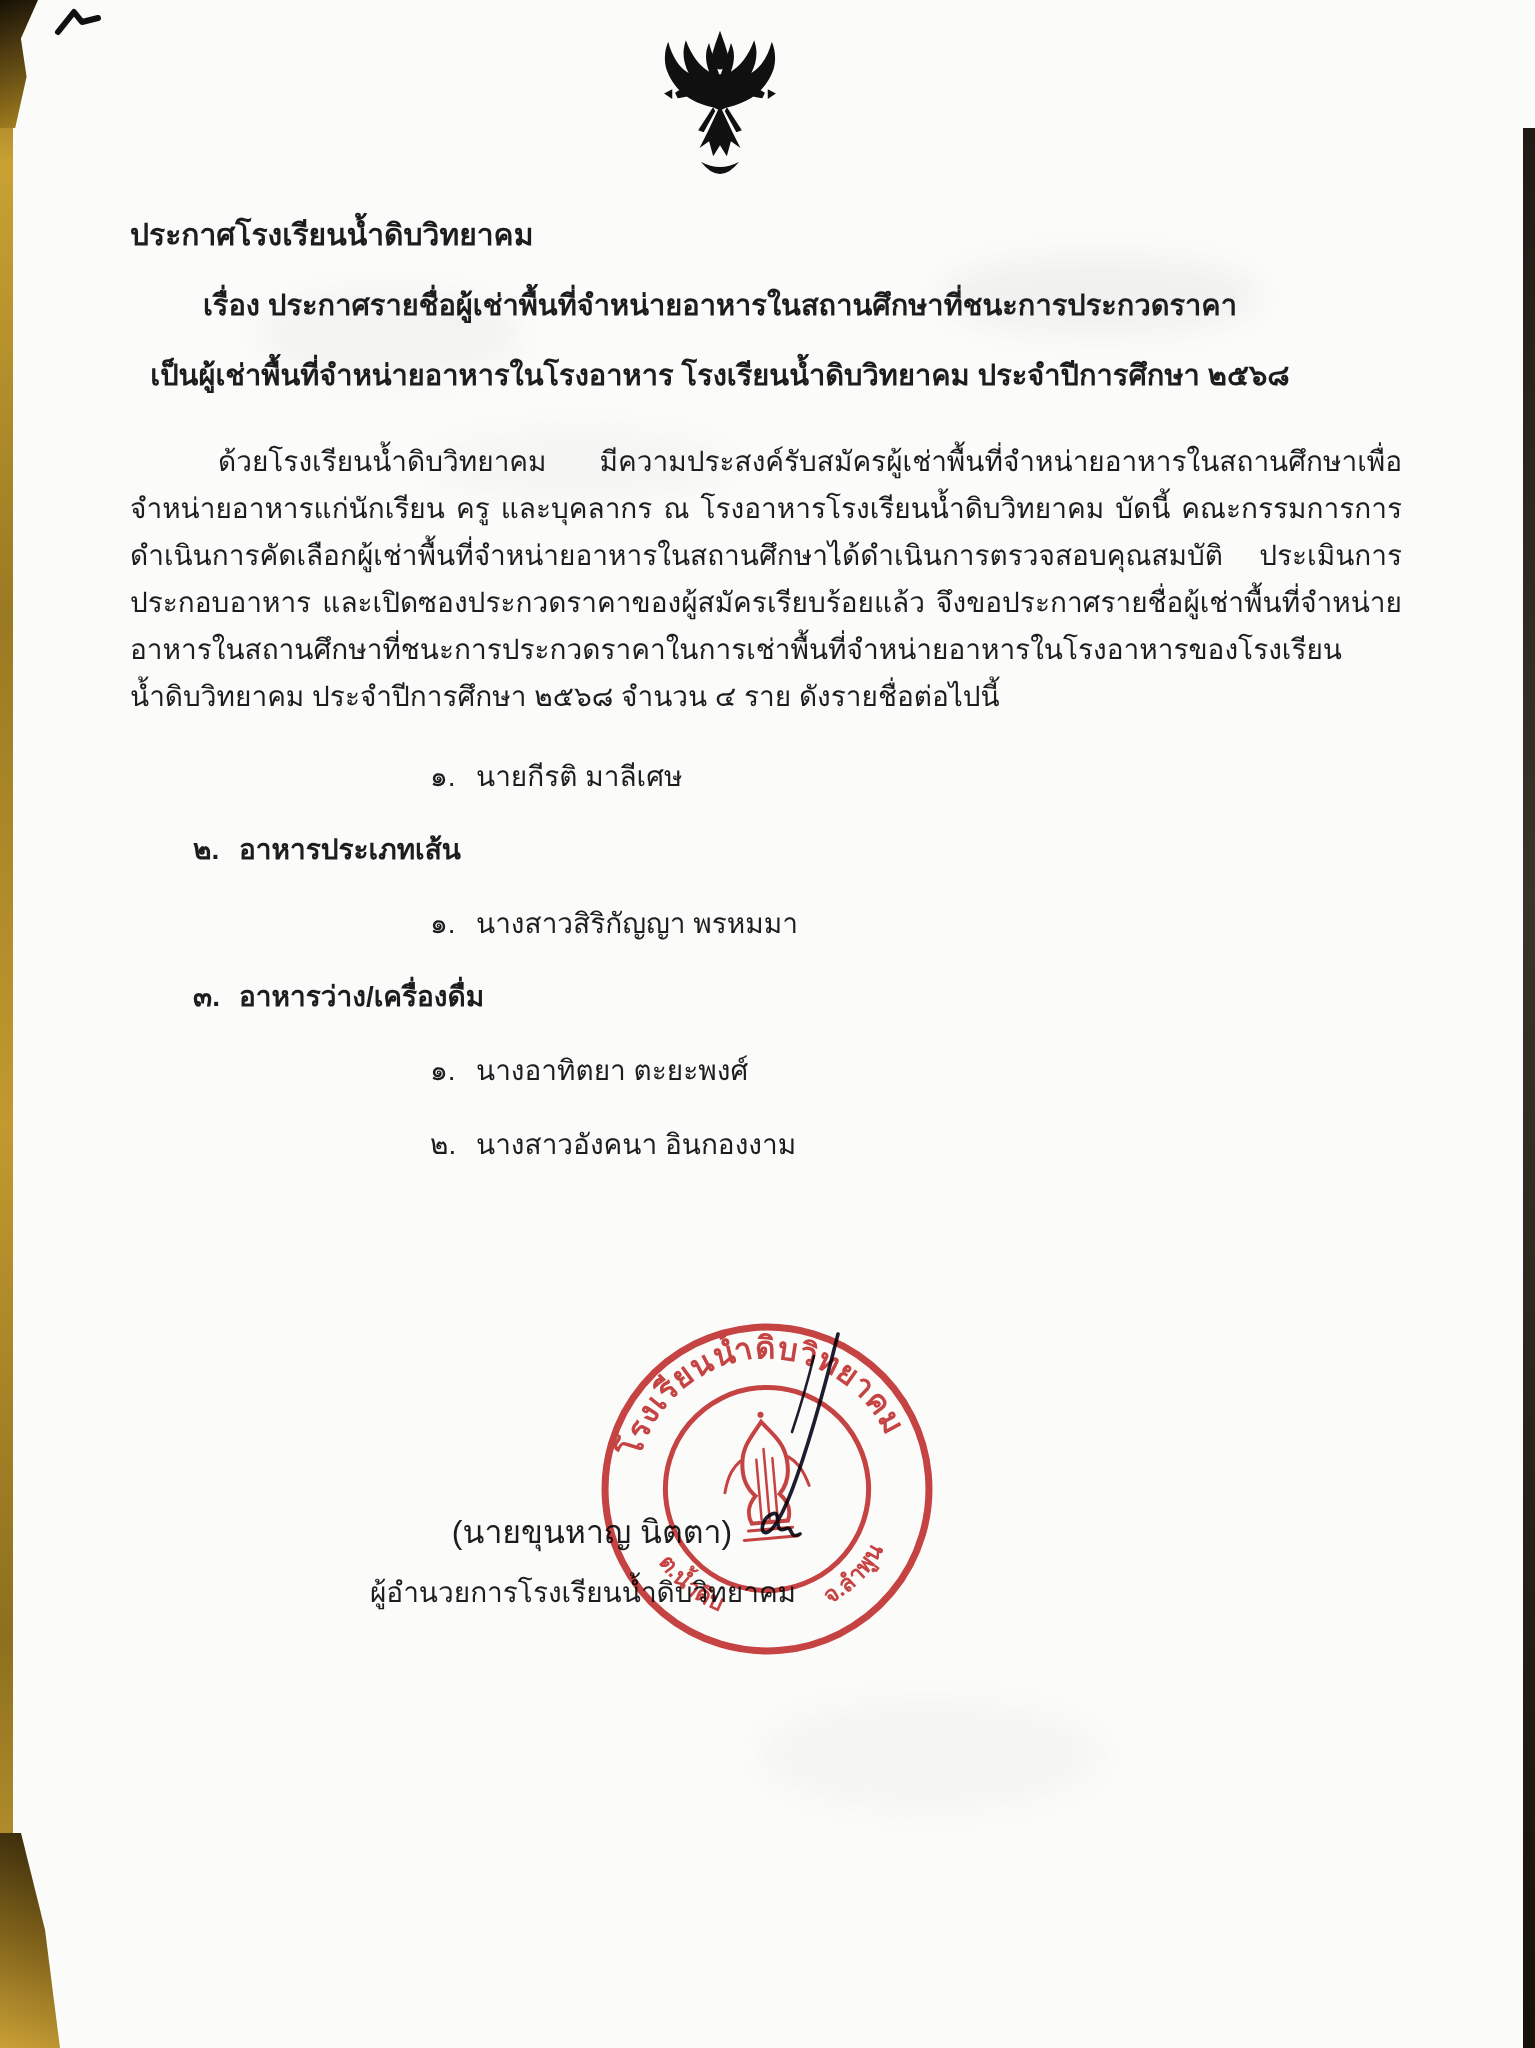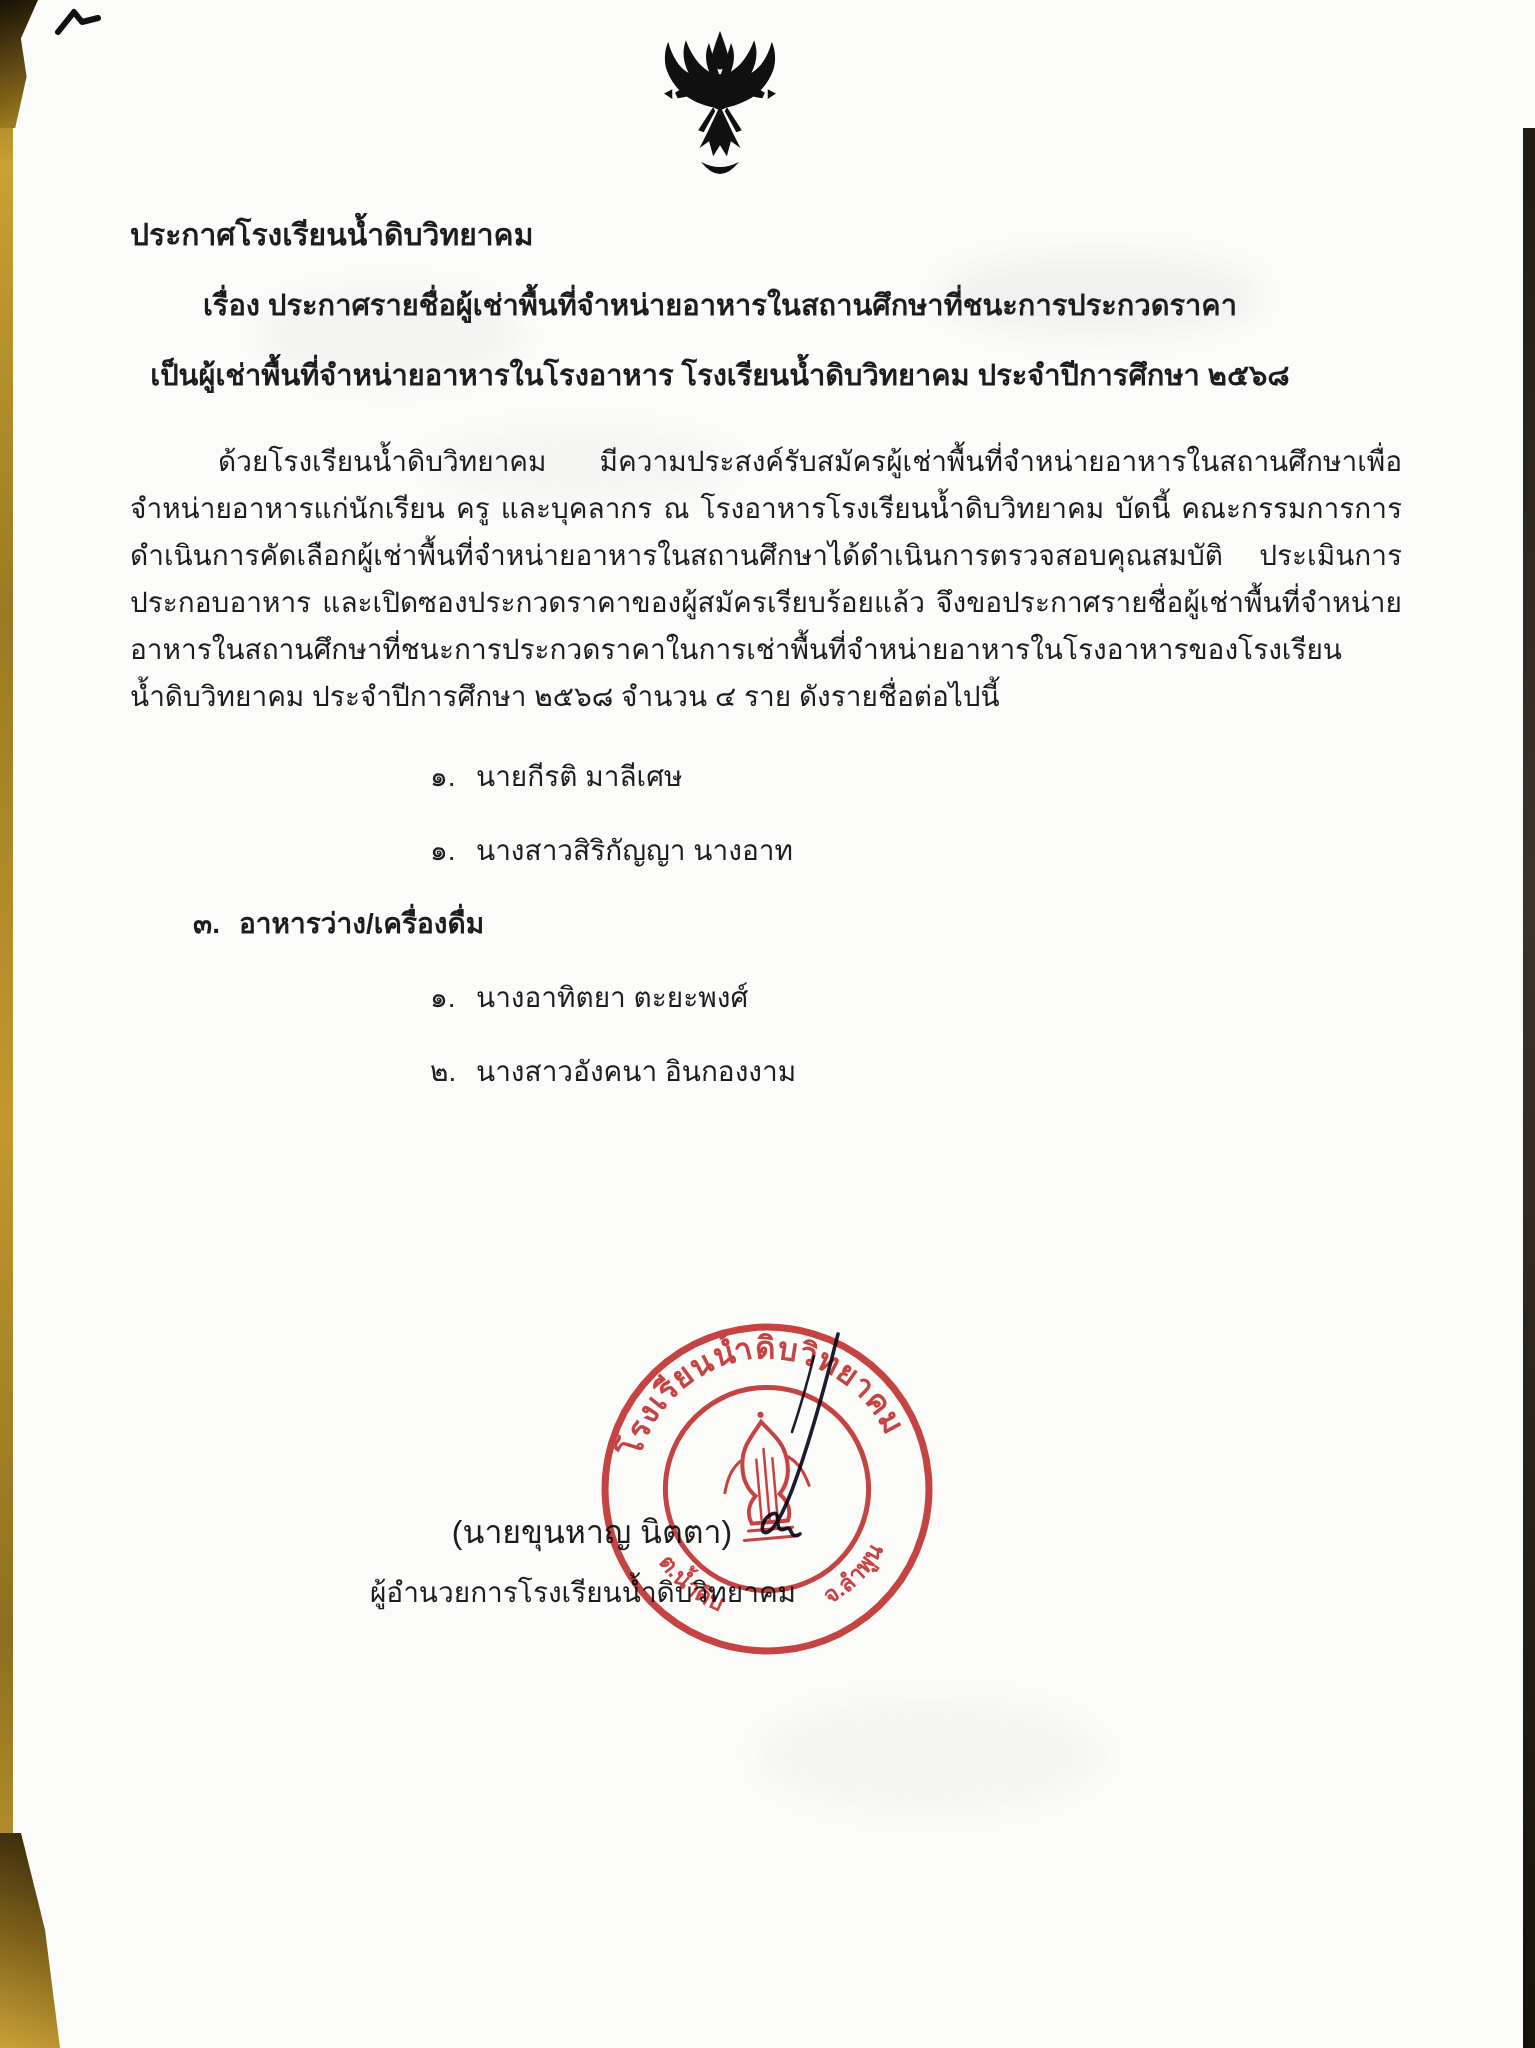--- a/index.html
+++ b/index.html
@@ -85,22 +85,25 @@
     <div class="doc-title">ประกาศโรงเรียนน้ำดิบวิทยาคม</div>
     <div class="subject">เรื่อง ประกาศรายชื่อผู้เช่าพื้นที่จำหน่ายอาหารในสถานศึกษาที่ชนะการประกวดราคา</div>
     <div class="subject">เป็นผู้เช่าพื้นที่จำหน่ายอาหารในโรงอาหาร โรงเรียนน้ำดิบวิทยาคม ประจำปีการศึกษา ๒๕๖๘</div>
 
     <p class="body-par">ด้วยโรงเรียนน้ำดิบวิทยาคม มีความประสงค์รับสมัครผู้เช่าพื้นที่จำหน่ายอาหารในสถานศึกษาเพื่อจำหน่ายอาหารแก่นักเรียน ครู และบุคลากร ณ โรงอาหารโรงเรียนน้ำดิบวิทยาคม บัดนี้ คณะกรรมการการดำเนินการคัดเลือกผู้เช่าพื้นที่จำหน่ายอาหารในสถานศึกษาได้ดำเนินการตรวจสอบคุณสมบัติ ประเมินการประกอบอาหาร และเปิดซองประกวดราคาของผู้สมัครเรียบร้อยแล้ว จึงขอประกาศรายชื่อผู้เช่าพื้นที่จำหน่ายอาหารในสถานศึกษาที่ชนะการประกวดราคาในการเช่าพื้นที่จำหน่ายอาหารในโรงอาหารของโรงเรียนน้ำดิบวิทยาคม ประจำปีการศึกษา ๒๕๖๘ จำนวน ๔ ราย ดังรายชื่อต่อไปนี้</p>
 
     <div class="list">
       <div class="entry-row">
         <span class="num">๑.</span><span>นายกีรติ  มาลีเศษ</span>
       </div>
+      <div class="cat-row">
+        <span class="num">๒.</span><span>อาหารประเภทเส้น</span>
+      </div>
       <div class="entry-row">
-        <span class="num">๑.</span><span>นางสาวสิริกัญญา  นางอาท</span>
+        <span class="num">๑.</span><span>นางสาวสิริกัญญา  พรหมมา</span>
       </div>
       <div class="cat-row">
         <span class="num">๓.</span><span>อาหารว่าง/เครื่องดื่ม</span>
       </div>
       <div class="entry-row">
         <span class="num">๑.</span><span>นางอาทิตยา  ตะยะพงศ์</span>
       </div>
       <div class="entry-row">
         <span class="num">๒.</span><span>นางสาวอังคนา อินกองงาม</span>
       </div>

